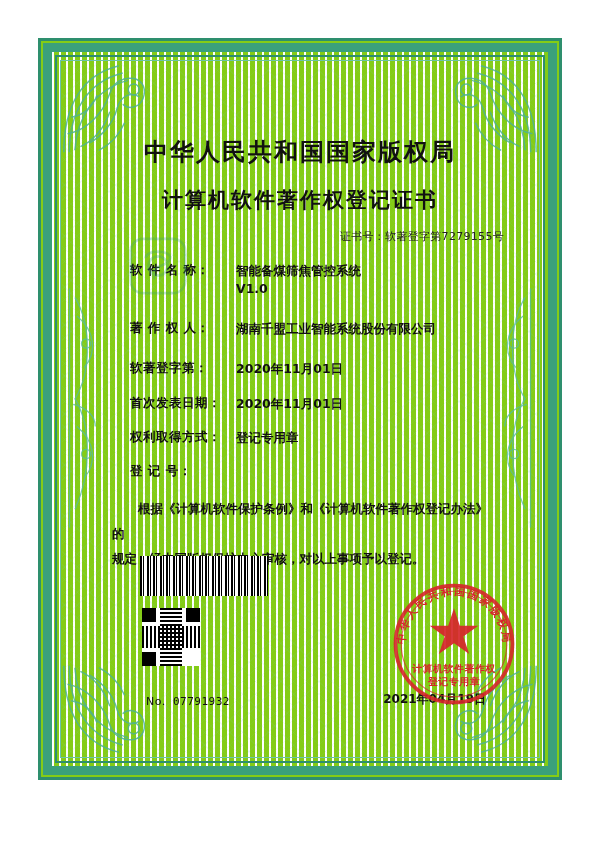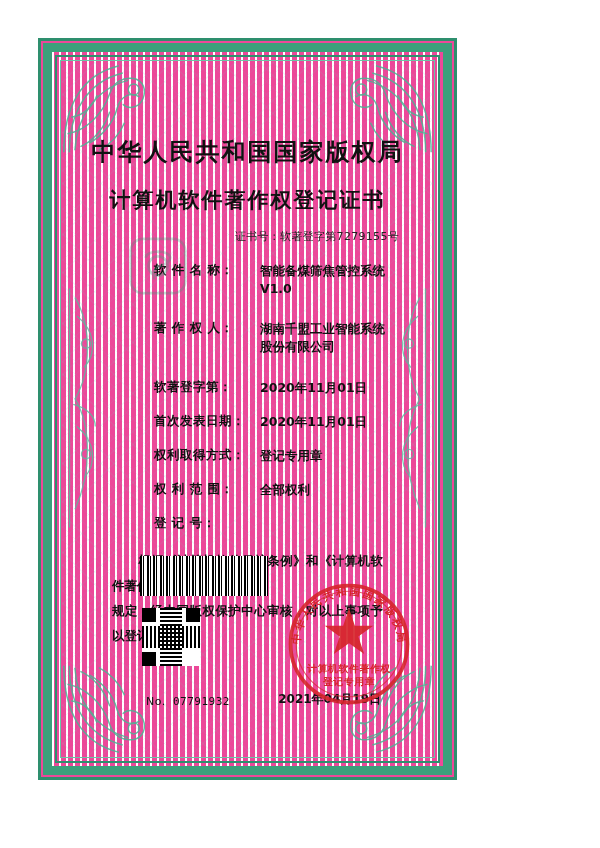--- a/index.html
+++ b/index.html
@@ -11,23 +11,23 @@
     width: 600px;
     height: 848px;
     font-family: "DejaVu Sans", "Liberation Sans", sans-serif;
     overflow: hidden;
   }
 
   .certificate {
     position: absolute;
     left: 38px;
     top: 38px;
-    width: 419px;
+    width: 524px;
     height: 742px;
-    background: #ec4899;
+    background: #84cc16;
     box-sizing: border-box;
   }
 
   
   .border-outer {
     position: absolute;
     inset: 0;
     border: 3px solid #2e8f6e;
     box-sizing: border-box;
   }
@@ -130,21 +130,21 @@
     position: absolute;
     left: 50px;
     top: 158px;
     width: 68px;
     height: 68px;
     opacity: 0.30;
   }
 
   .fields {
     margin-top: 18px;
-    padding-left: 80px;
+    padding-left: 56px;
     padding-right: 24px;
   }
   .frow {
     display: flex;
     align-items: flex-start;
     margin-bottom: 16px;
     font-size: 13px;
     color: #111;
   }
   .flabel {
@@ -380,24 +380,20 @@
       <div class="frow">
         <div class="flabel">首次发表日期：</div>
         <div class="fvalue">2020年11月01日</div>
       </div>
 
       <div class="frow">
         <div class="flabel">权利取得方式：</div>
         <div class="fvalue">登记专用章</div>
       </div>
 
-      <div class="frow">
-        <div class="flabel">权 利 范 围：</div>
-        <div class="fvalue">全部权利</div>
-      </div>
 
       <div class="frow">
         <div class="flabel">登 记 号：</div>
       </div>
 
     </div>
 
     <div class="para">
       <span class="indent"></span><span>根据《计算机软件保护条例》和《计算机软件著作权登记办法》的</span><br>
       <span>规定，经中国版权保护中心审核，对以上事项予以登记。</span>

